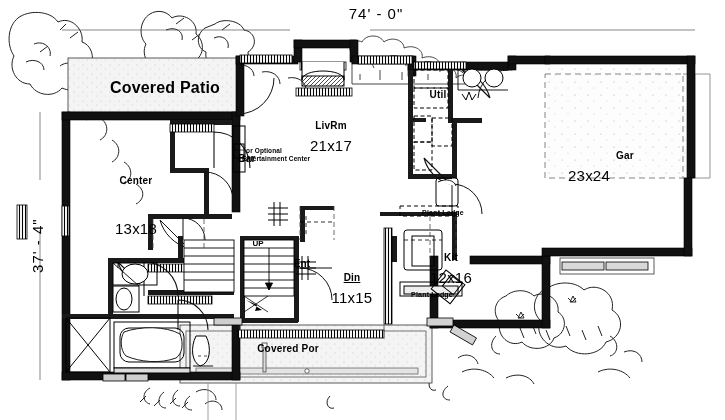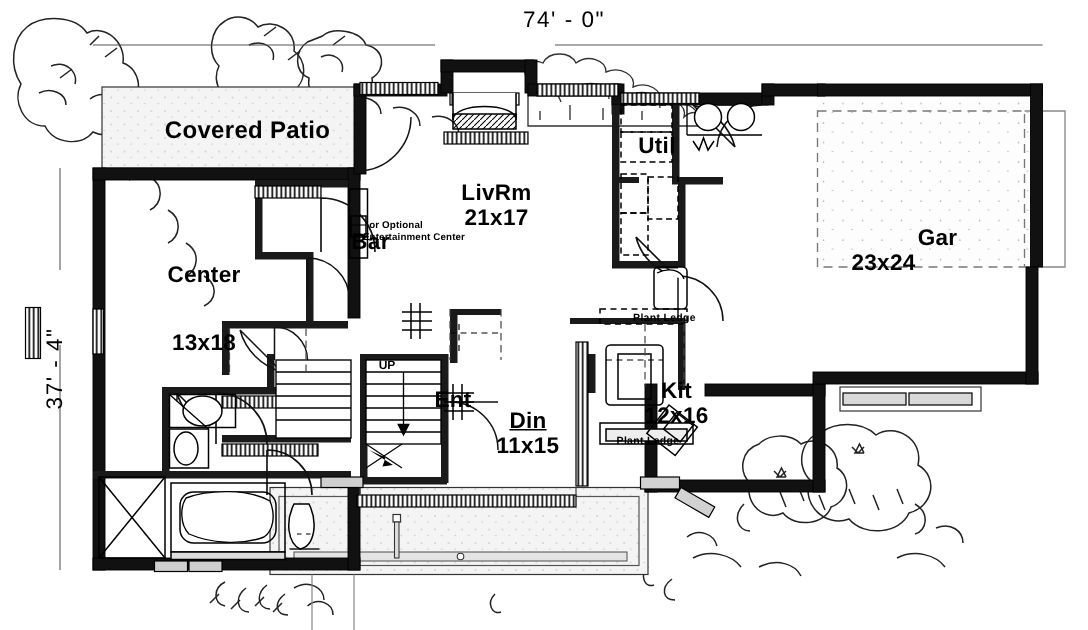--- a/index.html
+++ b/index.html
@@ -1,22 +1,22 @@
 <!DOCTYPE html>
 <html><head>
 <meta charset="utf-8">
 <style>
   html,body{margin:0;padding:0;background:#ffffff;}
   body{width:725px;height:420px;overflow:hidden;
        font-family:"Liberation Sans","DejaVu Sans",sans-serif;color:#000;}
   #plan{position:relative;width:725px;height:420px;background:#fff;}
   #plan svg{position:absolute;left:0;top:0;}
   .lbl{position:absolute;white-space:nowrap;color:#000;line-height:1.02;}
-  .room{font-size:15px;font-weight:700;letter-spacing:.2px;}
-  .dim{font-size:15px;font-weight:700;letter-spacing:.2px;}
+  .room{font-size:10px;font-weight:700;letter-spacing:.2px;}
+  .dim{font-size:15px;font-weight:400;letter-spacing:.2px;}
   .tiny{font-size:6.5px;font-weight:700;letter-spacing:.1px;}
   .ledge{font-size:7px;font-weight:700;letter-spacing:.2px;}
   .updn{font-size:8px;font-weight:700;}
   .ctr{transform:translateX(-50%);text-align:center;}
   .vert{transform-origin:center;transform:rotate(-90deg);}
   .overall{font-size:15px;font-weight:400;letter-spacing:1px;}
 </style>
 </head>
 <body>
 
@@ -327,19 +327,20 @@
   <div class="lbl dim ctr" style="left:589px;top:168px;">23x24</div>
 
   <div class="lbl room ctr" style="left:290px;top:259px;padding-left:24px;">Ent</div>
 
   <div class="lbl room ctr" style="left:352px;top:273px;text-decoration:underline;">Din</div>
   <div class="lbl dim ctr" style="left:352px;top:290px;">11x15</div>
 
   <div class="lbl room ctr" style="left:451px;top:253px;">Kit</div>
   <div class="lbl dim ctr" style="left:451px;top:270px;">12x16</div>
 
+  <div class="lbl room ctr" style="left:288px;top:344px;">Covered Por</div>
 
   <div class="lbl ledge ctr" style="left:443px;top:209px;">Plant Ledge</div>
   <div class="lbl ledge ctr" style="left:432px;top:291px;">Plant Ledge</div>
 
   <div class="lbl updn ctr" style="left:258px;top:240px;">UP</div>
 
 </div>
 
 </body></html>

